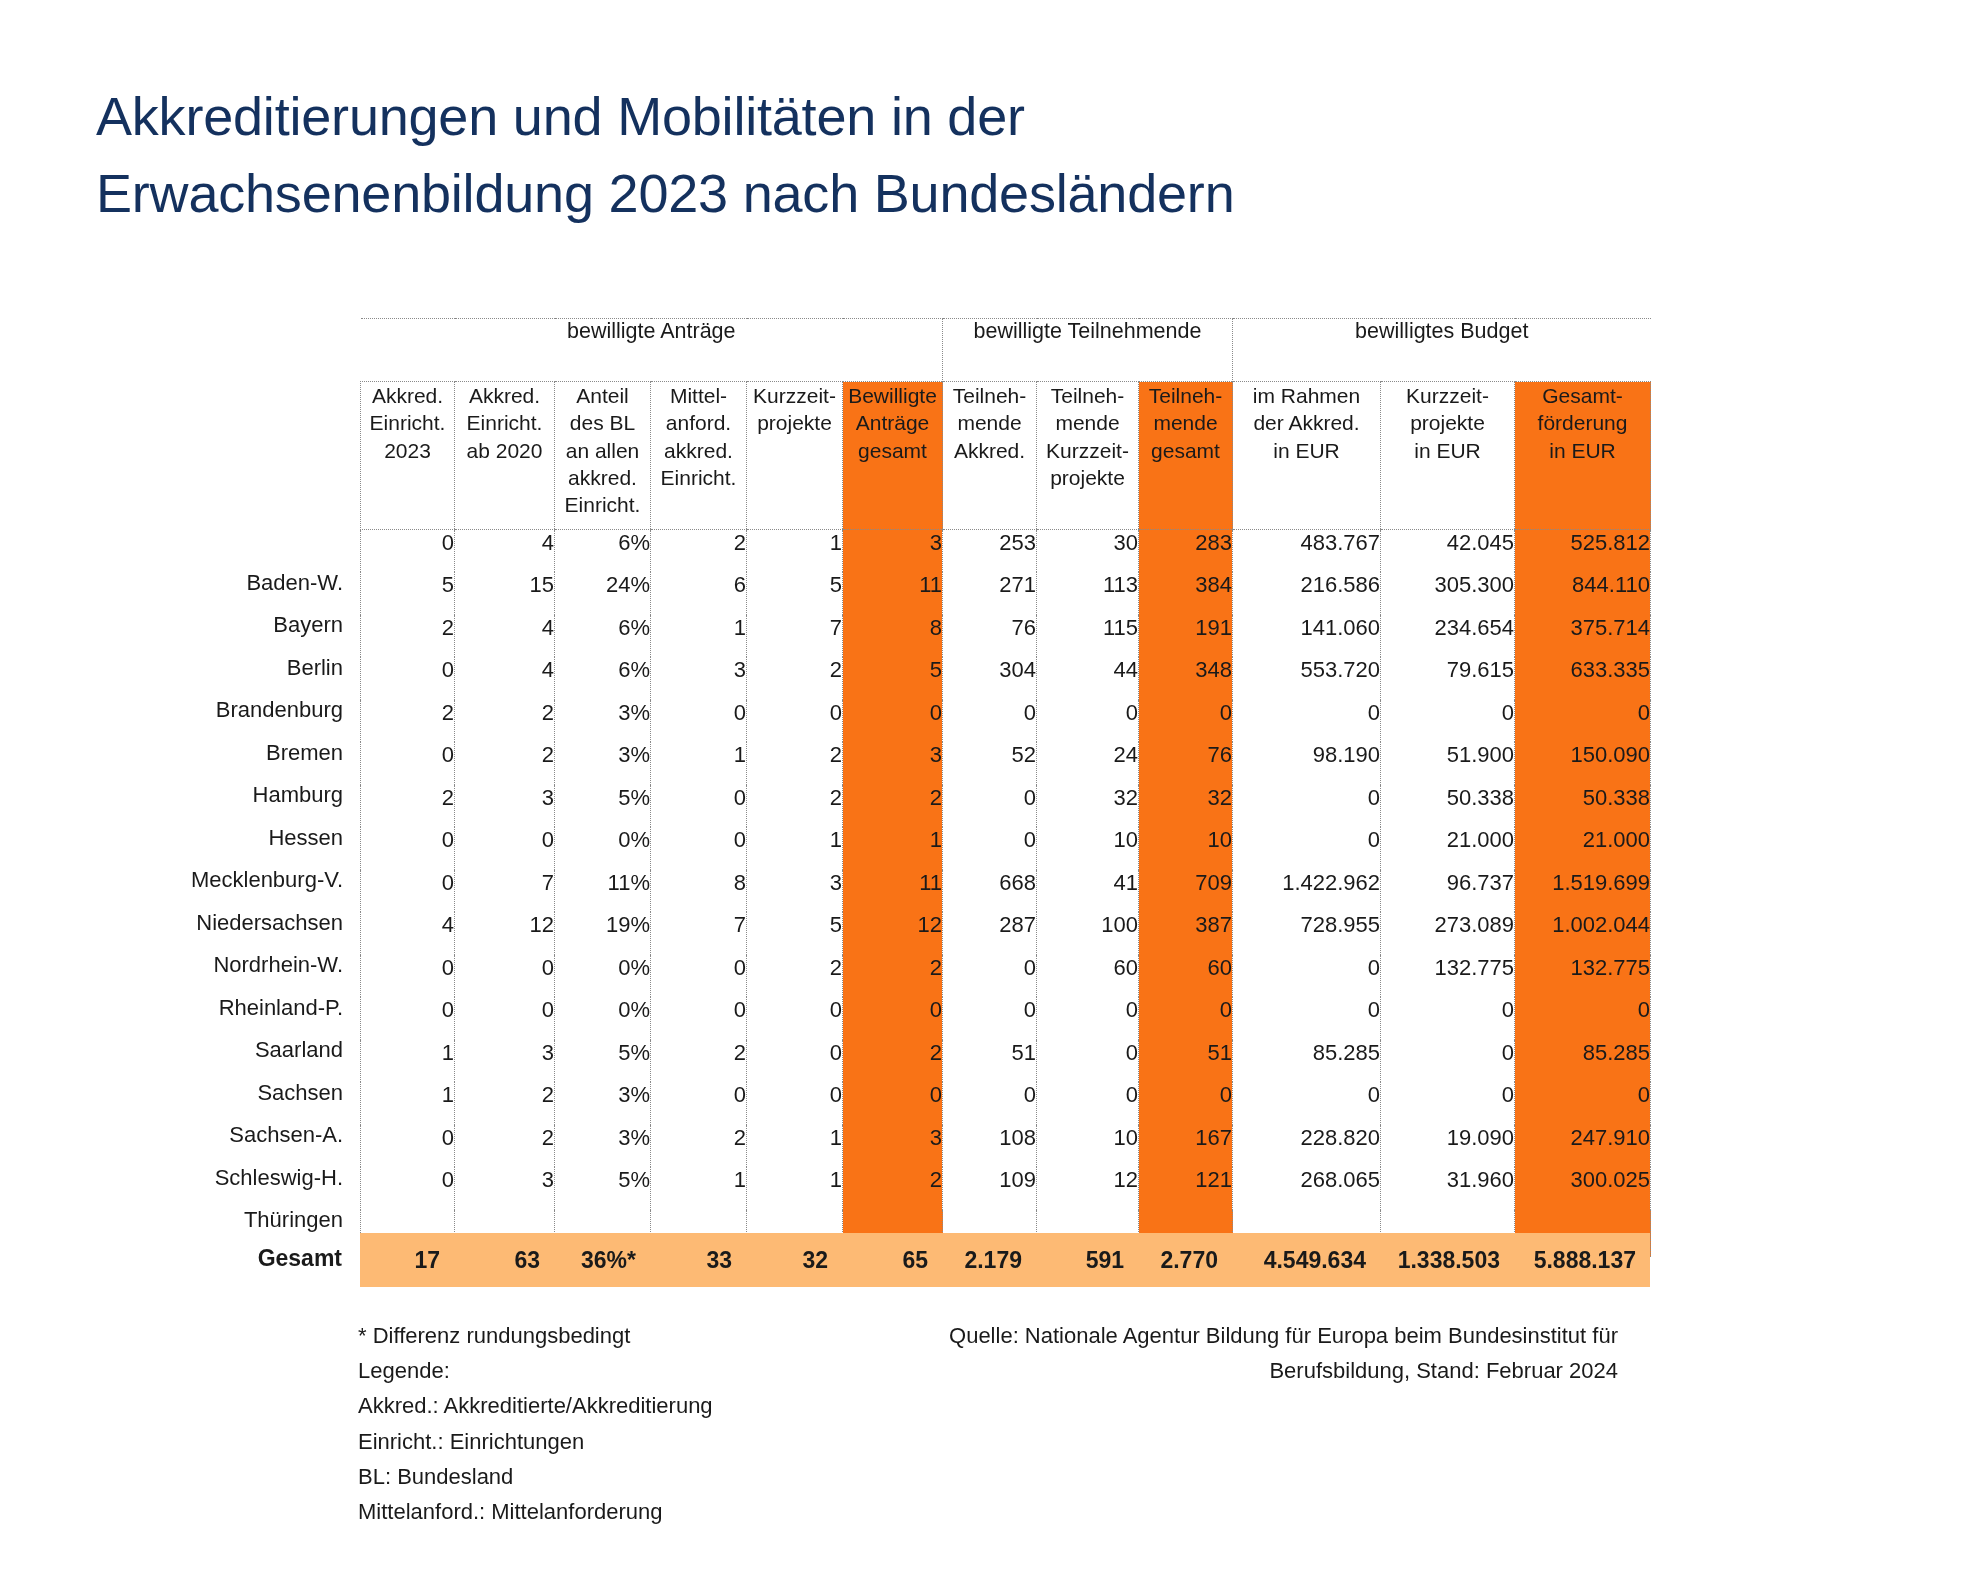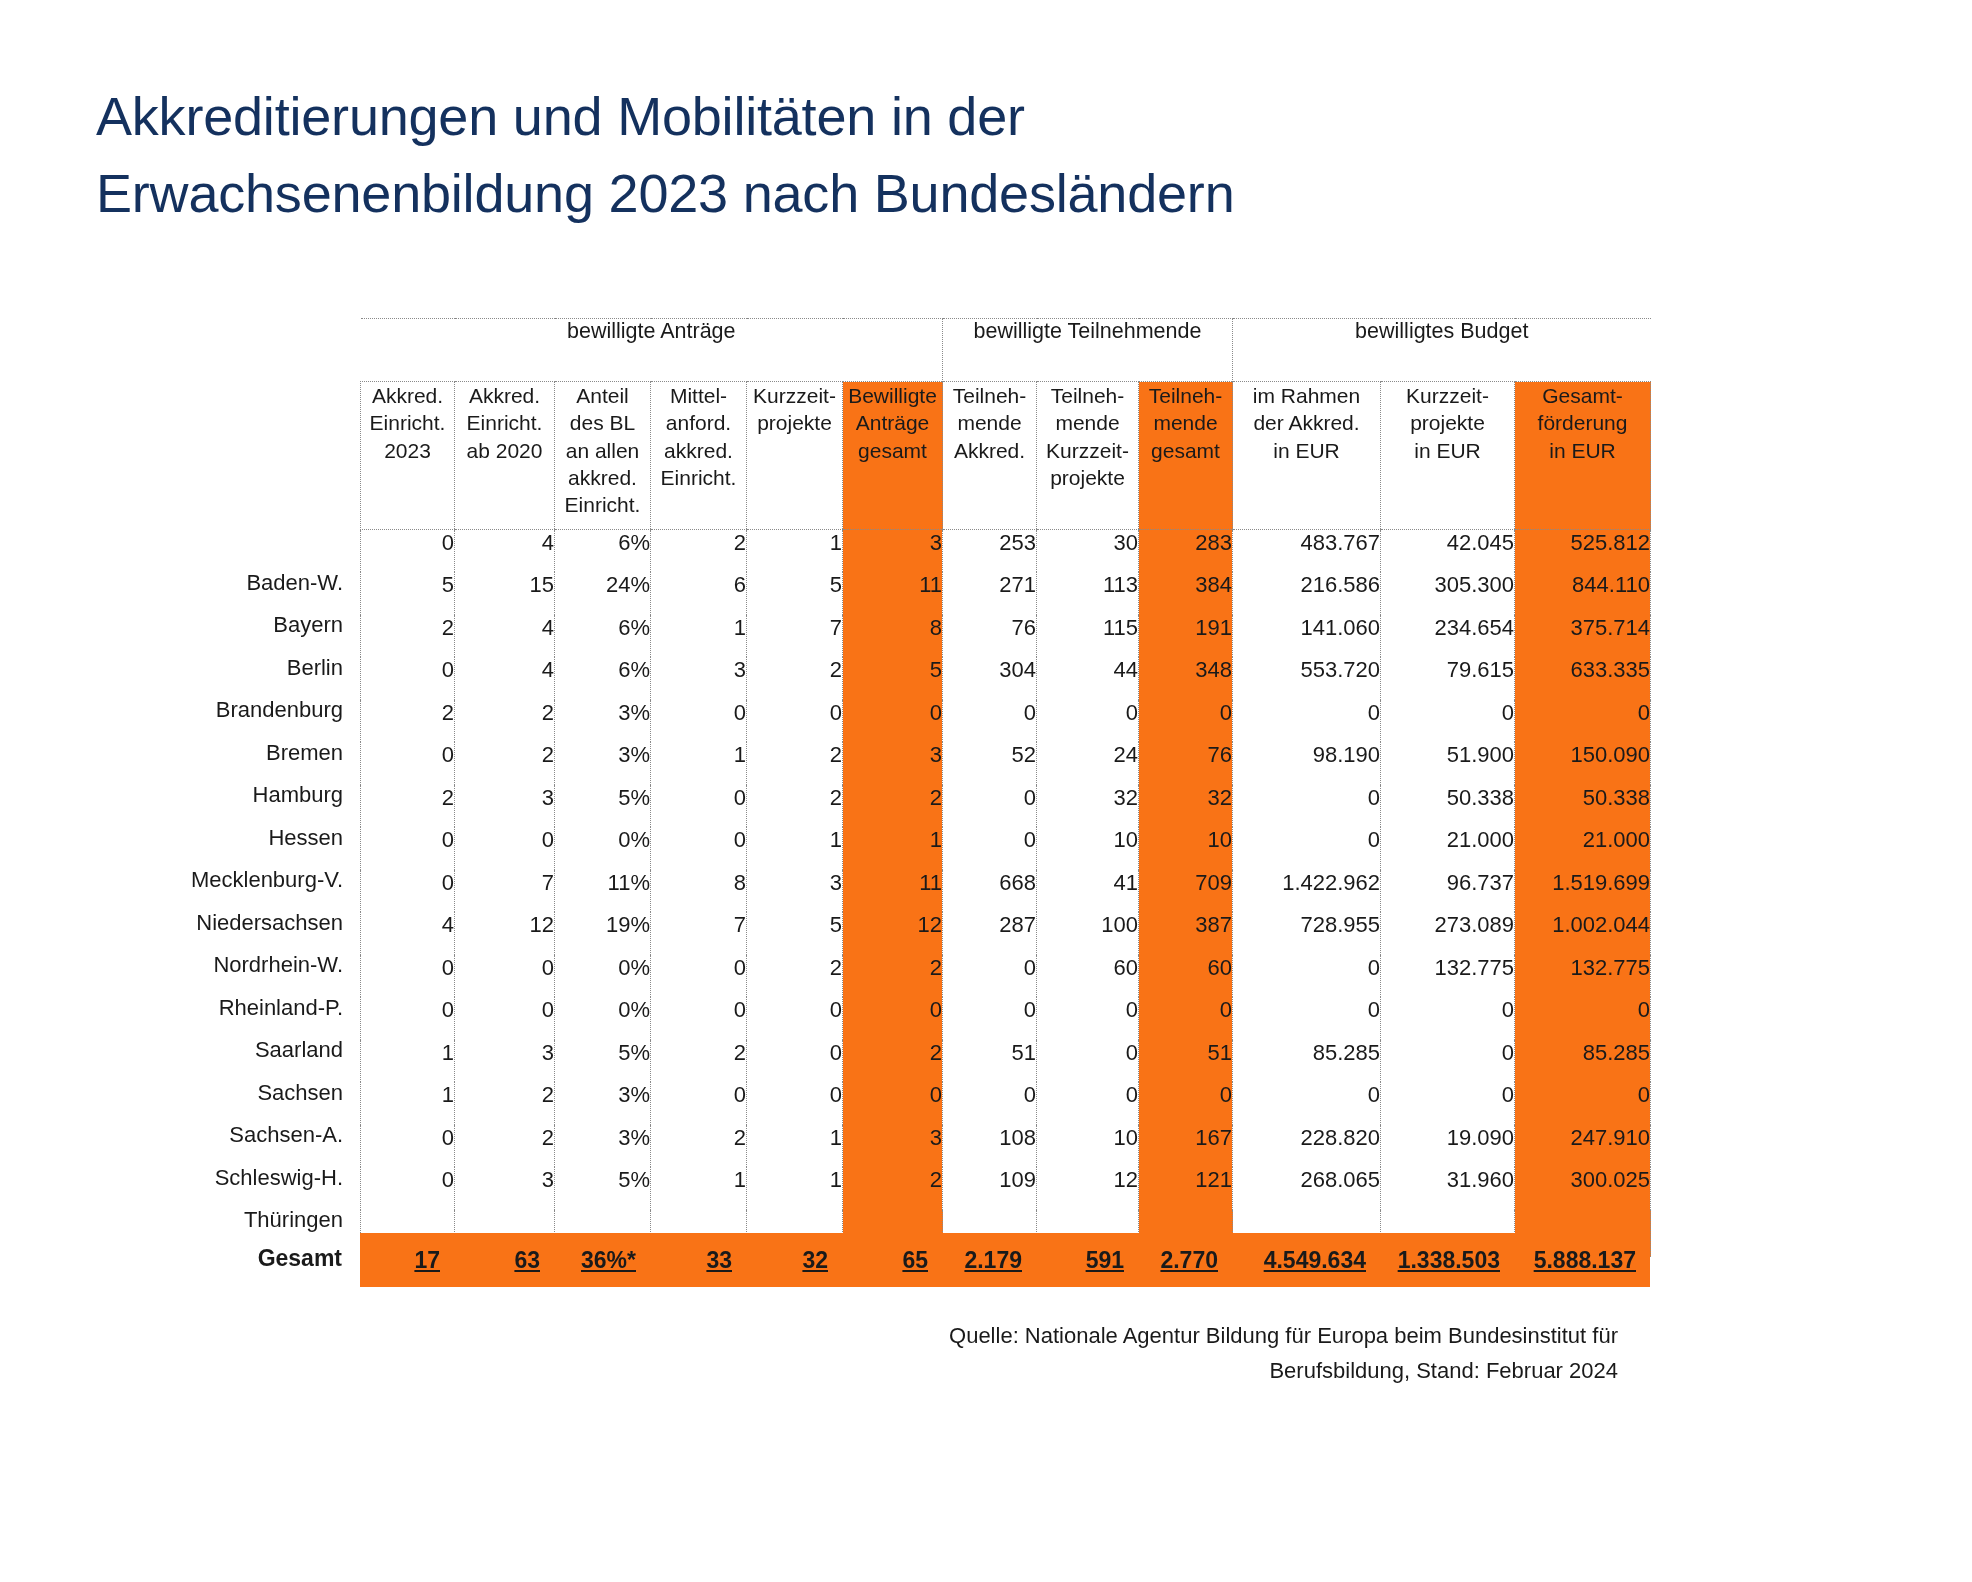--- a/index.html
+++ b/index.html
@@ -124,22 +124,21 @@
   .totals-wrap {
     position: absolute;
     left: 360px;
     top: 1233px;
     width: 1290px;
   }
   table.totals {
     border-collapse: collapse;
     table-layout: fixed;
     width: 1290px;
-    background: #f97316;
-    text-decoration: underline;
+    background: #fdba74;
   }
   table.totals td {
     height: 54px;
     text-align: right;
     vertical-align: middle;
     font-size: 23px;
     font-weight: bold;
     padding: 0 14px 0 4px;
     white-space: nowrap;
     box-sizing: border-box;
@@ -544,18 +543,26 @@
             <td>591</td>
             <td>2.770</td>
             <td>4.549.634</td>
             <td>1.338.503</td>
             <td>5.888.137</td>
           </tr>
       </tbody>
     </table>
   </div>
 
+  <div class="notes-left" id="notes-left">
+      <span class="nl">* Differenz rundungsbedingt</span>
+      <span class="nl">Legende:</span>
+      <span class="nl">Akkred.: Akkreditierte/Akkreditierung</span>
+      <span class="nl">Einricht.: Einrichtungen</span>
+      <span class="nl">BL: Bundesland</span>
+      <span class="nl">Mittelanford.: Mittelanforderung</span>
+    </div>
   <div class="notes-right" id="notes-right">
       <span class="nl">Quelle: Nationale Agentur Bildung für Europa beim Bundesinstitut für</span>
       <span class="nl">Berufsbildung, Stand: Februar 2024</span>
     </div>
 
 </div>
 
 </body></html>

